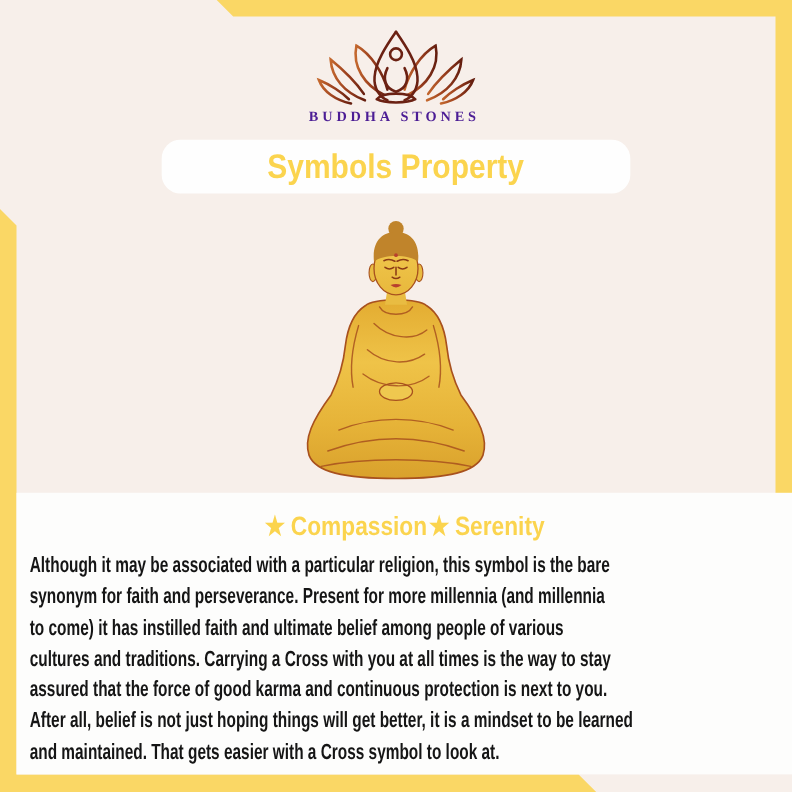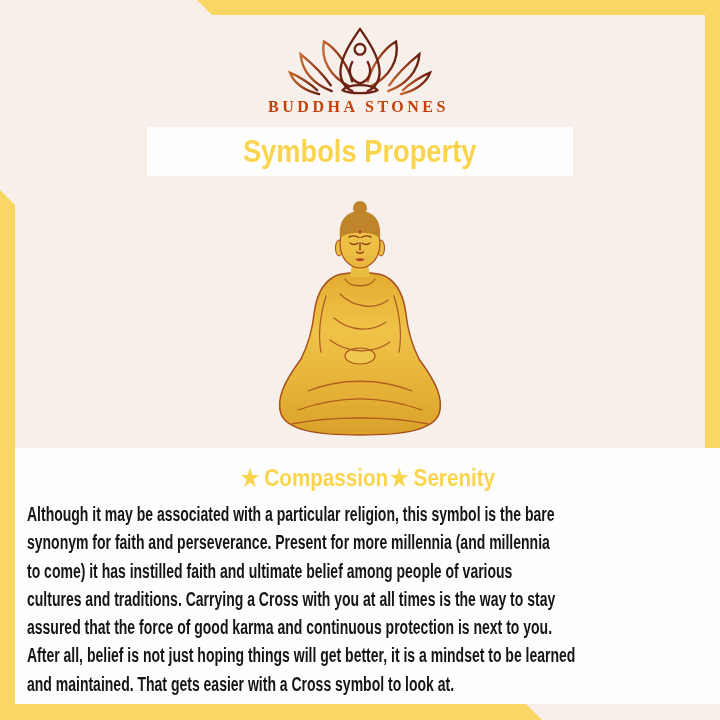--- a/index.html
+++ b/index.html
@@ -7,27 +7,27 @@
   .stage{
     position:relative;width:720px;height:720px;overflow:hidden;
     background:#F7EFEA;
   }
   
   .frame-svg{position:absolute;left:0;top:0;width:720px;height:720px;z-index:1;}
   
   .logo-wrap{position:absolute;left:286px;top:24px;width:148px;height:74px;z-index:3;}
   .brand-name{
     position:absolute;left:0;top:98px;width:717px;text-align:center;z-index:3;
-    font-family:"Liberation Serif", serif;font-size:16px;font-weight:600;
-    letter-spacing:3.5px;color:#c2410c;
+    font-family:"Liberation Serif", serif;font-size:13px;font-weight:600;
+    letter-spacing:3.5px;color:#4c1d95;
   }
   
   .banner{
     position:absolute;left:147px;top:127px;width:426px;height:49px;z-index:3;
-    background:#FEFEFE;display:flex;align-items:center;justify-content:center;
+    background:#FEFEFE;display:flex;align-items:center;justify-content:center;border-radius:17px;
   }
   .banner-title{
     font-size:31px;font-weight:bold;color:#FBD44E;white-space:nowrap;
     transform:scaleX(0.88);transform-origin:center;letter-spacing:0;
   }
   
   .buddha-wrap{position:absolute;left:270px;top:186px;width:180px;height:252px;z-index:2;}
   
   .badge{
     position:absolute;left:18px;top:405px;width:216px;height:36px;z-index:3;

